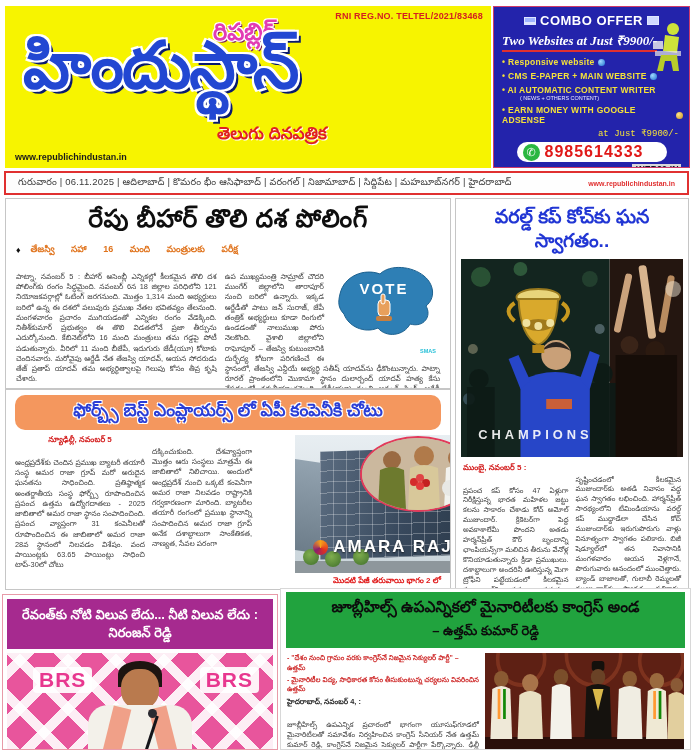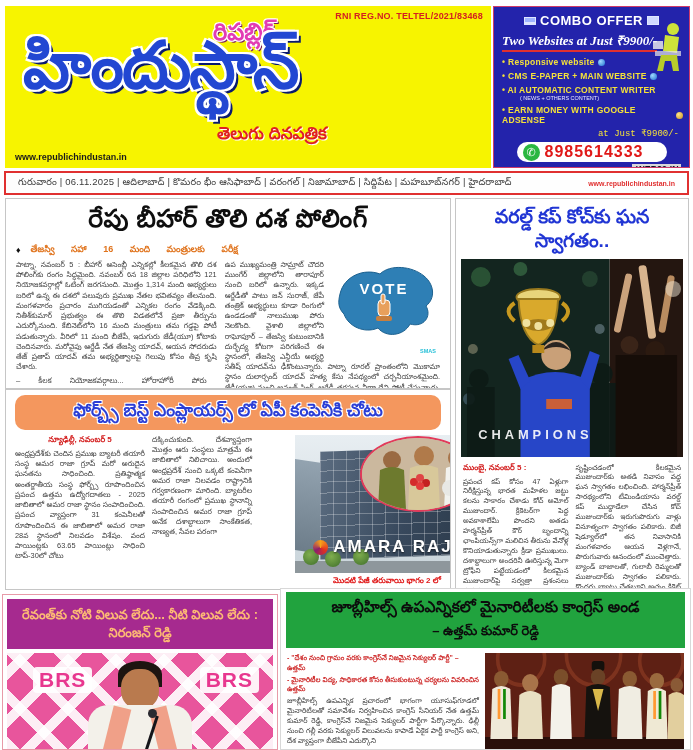--- a/index.html
+++ b/index.html
@@ -57,21 +57,21 @@
   .worldcup { left:455px; top:198px; width:234px; height:392px; }
   .brs { left:2px; top:594px; width:276px; height:156px; border-color:#e89aa8; }
   .congress { left:280px; top:588px; width:411px; height:162px; border-color:#d8d8d8; }
 
   
   .bihar-headline { text-align:center; font-size:25px; font-weight:600; color:#0e0e0e; margin-top:5px; letter-spacing:.5px; }
   .bihar-subrow { display:flex; align-items:center; margin:5px 16px 2px 10px; }
   .bihar-bullet { color:#111; font-size:9px; margin-right:10px; }
   .bihar-subhead { color:#e0731c; font-weight:bold; font-size:9px; word-spacing:14px; flex:1; }
   .bihar-body { display:flex; gap:8px; padding:2px 10px 0 10px; }
-  .news-p { font-size:7.4px; line-height:1.38; color:#3d3d3d; text-align:justify; }
+  .news-p { font-size:7.4px; line-height:1.38; color:#3d3d3d; text-align:justify;margin-top:12px; }
   .bihar-c1 { width:205px; }
   .bihar-c2 { width:220px; }
   .bihar-map { float:right; width:112px; height:96px; margin:0 0 2px 4px; position:relative; }
   .map-credit { position:absolute; right:4px; bottom:2px; font-size:5.5px; font-weight:bold; color:#27c0d8; }
   .bihar-footer { font-size:7.6px; color:#3d3d3d; margin-top:4px; word-spacing:16px; }
 
   
   .forbes-banner { margin:5px 9px 0 9px; background:#f4975e; text-align:center; padding:5px 0 6px;
         font-size:17.5px; font-weight:bold; color:#2b3ed6;
         text-shadow:-1px -1px 0 #fff,1px -1px 0 #fff,-1px 1px 0 #fff,1px 1px 0 #fff;border-radius:10px; }
@@ -99,21 +99,21 @@
   .continued { color:#e01818; font-weight:bold; font-size:8px; text-align:right; margin-top:3px; }
 
   
   .wc-headline { color:#2136d4; font-size:19px; font-weight:bold; text-align:center; line-height:1.25; padding:6px 10px 2px; }
   .wc-photo { margin:4px 5px 0; height:198px; }
   .wc-body { display:flex; gap:7px; padding:6px 7px 0; }
   .wc-col { flex:1; }
   .wc-dateline { color:#d42020; font-weight:bold; font-size:8px; margin-bottom:3px; }
 
   
-  .brs-headbox { margin:4px; background:#a62a8f; color:#fdba74; text-align:center; font-size:13px; font-weight:600;
+  .brs-headbox { margin:4px; background:#a62a8f; color:#ffffff; text-align:center; font-size:13px; font-weight:600;
                  line-height:1.4; padding:7px 8px; }
   .brs-photo { position:relative; margin:0 4px 4px; height:98px; overflow:hidden;
         background-color:#e8559c;
         background-image:
           repeating-linear-gradient(45deg, rgba(255,255,255,.9) 0 10px, transparent 10px 34px),
           repeating-linear-gradient(-45deg, rgba(255,255,255,.9) 0 10px, transparent 10px 34px); }
   .brs-label { position:absolute; color:#e8378f; font-weight:bold; font-size:21px; letter-spacing:1px;
                background:rgba(255,255,255,.92); padding:1px 6px; border-radius:4px; }
   .brs-man-hair { position:absolute; left:50%; top:8px; transform:translateX(-50%); width:44px; height:26px; border-radius:50% 50% 0 0; background:#1d1410; }
   .brs-man-face { position:absolute; left:50%; top:16px; transform:translateX(-50%); width:38px; height:40px; border-radius:45%; background:#b97a4e; }
@@ -349,20 +349,21 @@
 
   <article class="artbox congress">
     <div class="cong-banner">
       <div class="cong-head1">జూబ్లీహిల్స్ ఉపఎన్నికలో మైనారిటీలకు కాంగ్రెస్ అండ</div>
       <div class="cong-head2">– ఉత్తమ్ కుమార్ రెడ్డి</div>
     </div>
     <div class="cong-body">
       <div class="cong-textcol">
         <div class="cong-bullet">- "దేశం నుంచి గ్రామం వరకు కాంగ్రెస్‌నే నిజమైన సెక్యులర్ పార్టీ" – ఉత్తమ్</div>
         <div class="cong-bullet">- మైనారిటీల విద్య, సాధికారత కోసం తీసుకుంటున్న చర్యలను వివరించిన ఉత్తమ్</div>
+        <div class="cong-dateline">హైదరాబాద్, నవంబర్ 4, :</div>
         <p class="news-p small">జూబ్లీహిల్స్ ఉపఎన్నిక ప్రచారంలో భాగంగా యూసుఫ్‌గూడలో మైనారిటీలతో సమావేశం నిర్వహించిన కాంగ్రెస్ సీనియర్ నేత ఉత్తమ్ కుమార్ రెడ్డి, కాంగ్రెస్‌నే నిజమైన సెక్యులర్ పార్టీగా పేర్కొన్నారు. ఢిల్లీ నుంచి గల్లీ వరకు సెక్యులర్ విలువలను కాపాడే ఏకైక పార్టీ కాంగ్రెస్ అని, దేశ వ్యాప్తంగా బీజేపీని ఎదుర్కొని</p>
       </div>
       <div class="cong-photo">
         <svg width="100%" height="96" viewBox="0 0 220 96" preserveAspectRatio="none">
           <rect width="220" height="96" fill="#5e2014"></rect>
           <circle cx="40" cy="6" r="26" fill="none" stroke="#8a3a22" stroke-width="4" opacity=".7"></circle>
           <circle cx="120" cy="2" r="30" fill="none" stroke="#8a3a22" stroke-width="4" opacity=".7"></circle>
           <circle cx="195" cy="8" r="24" fill="none" stroke="#8a3a22" stroke-width="4" opacity=".7"></circle>
           <rect y="84" width="220" height="12" fill="#2a0f0a"></rect>
           <g>

